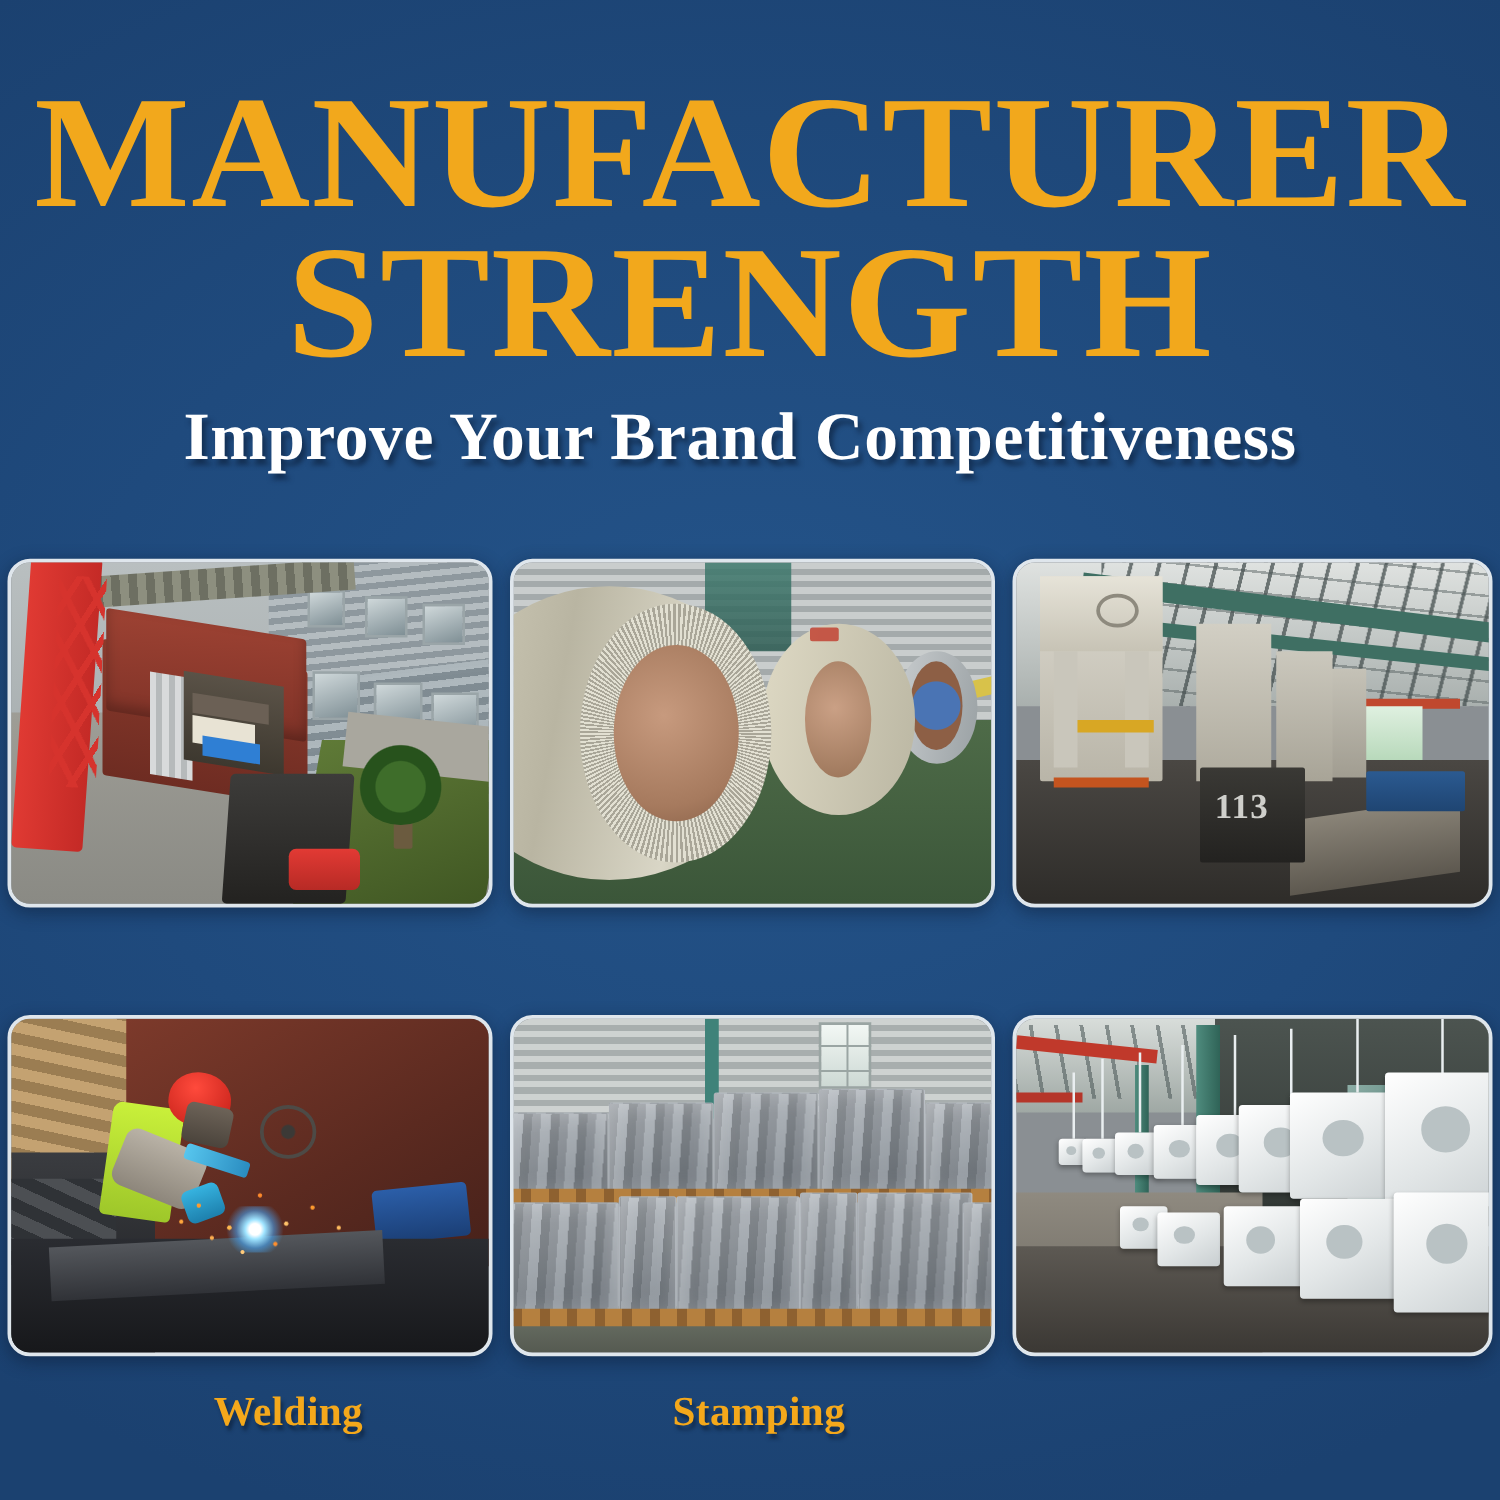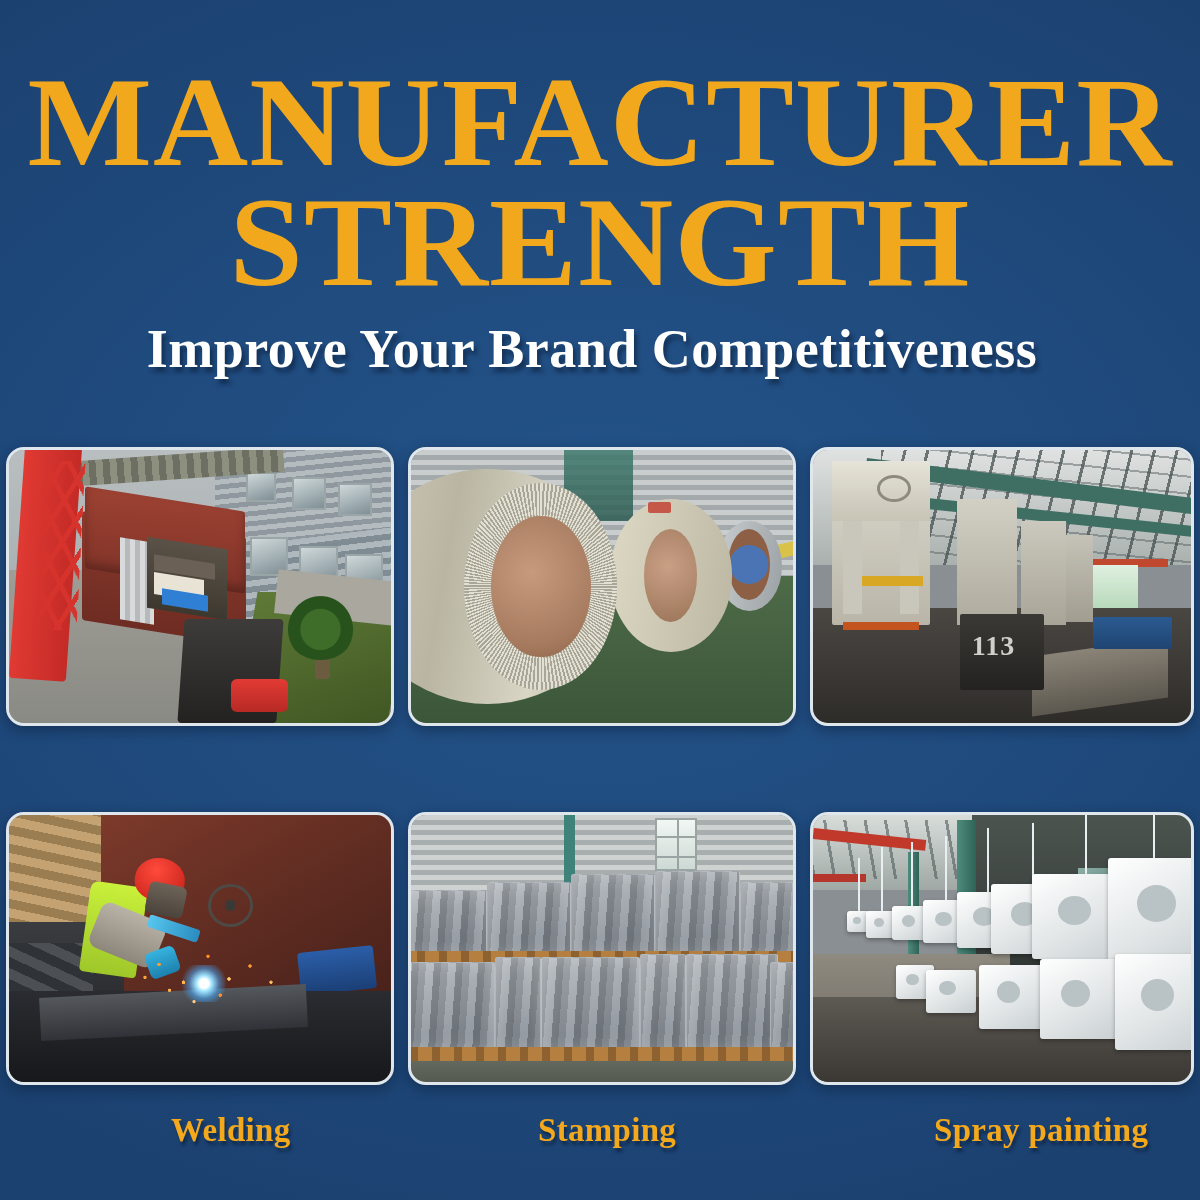--- a/index.html
+++ b/index.html
@@ -470,16 +470,15 @@
           <div class="part" style="left:78%; top:16%; width:30%; height:40%;"></div>
 
           <div class="part" style="left:22%; top:56%; width:10%; height:13%;"></div>
           <div class="part" style="left:30%; top:58%; width:13%; height:16%;"></div>
           <div class="part" style="left:44%; top:56%; width:18%; height:24%;"></div>
           <div class="part" style="left:60%; top:54%; width:22%; height:30%;"></div>
           <div class="part" style="left:80%; top:52%; width:26%; height:36%;"></div>
         </div>
       </div>
     </div>
-    <div class="caption" style="left:934px; top:1112px;">Spray painting</div>
 
   </div>
 </div>
 
 </body></html>

